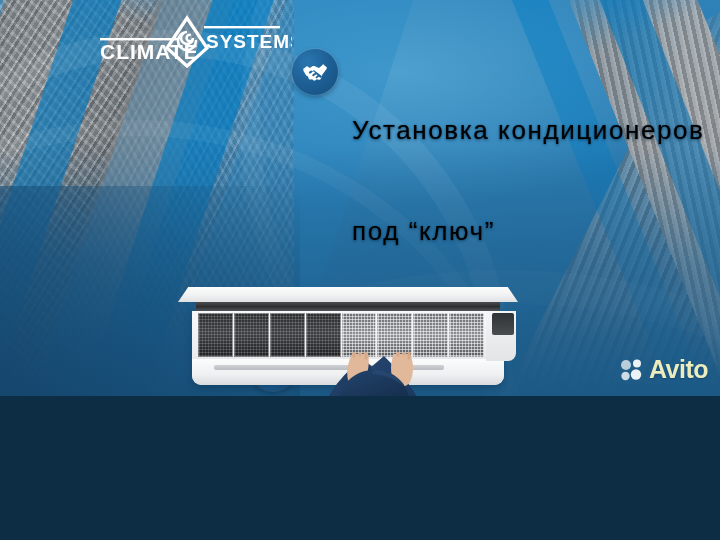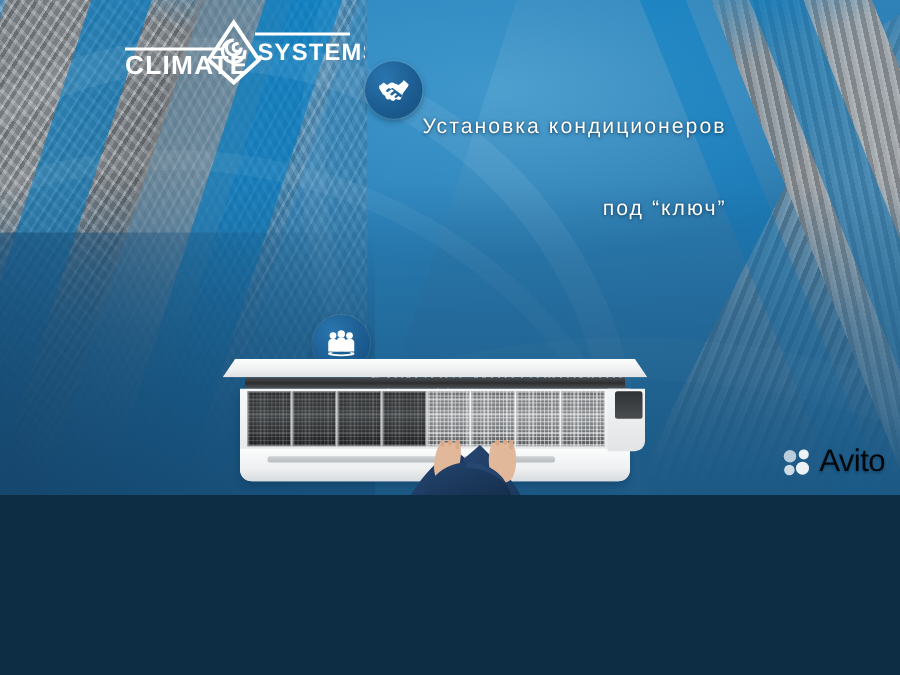--- a/index.html
+++ b/index.html
@@ -200,31 +200,32 @@
     background: radial-gradient(circle at 34% 28%, #2a75ae 0%, #1c5d92 55%, #164e7d 100%);
     box-shadow: 0 0 0 1px rgba(255,255,255,0.10), 0 2px 5px rgba(8,35,60,0.45);
     display: flex;
     align-items: center;
     justify-content: center;
     margin-top: 3px;
   }
   .f-icon svg { display: block; }
 
   .f-text {
-    color: #ffffff;
-    font-size: 17px;
+    margin-left: 14px;
+    color: #000000;
+    font-size: 26px;
     line-height: 1.30;
     letter-spacing: 1.6px;
     font-weight: 400;
     text-shadow: 0 1px 3px rgba(10,45,75,0.75), 0 0 1px rgba(10,45,75,0.6);
     white-space: pre;
   }
   .f-text .l1 { display: block; }
   .f-text .l2 { display: block; }
-  .feature-1 .f-text .l2 { text-align: right; }
+  .feature-1 .f-text .l2 { text-align: left; }
   .feature-2 .f-text .l2 { text-align: center; padding-left: 22px; }
 
   
   .ac {
     position: absolute;
     left: 178px; top: 287px;
     width: 340px; height: 98px;
   }
   .ac-top {
     position: absolute;
@@ -306,23 +307,23 @@
   
   .avito {
     position: absolute;
     right: 12px; bottom: 12px;
     display: flex;
     align-items: center;
     gap: 5px;
     opacity: 0.92;
   }
   .avito-text {
-    color: #000000;
+    color: #fef9c3;
     font-size: 25px;
-    font-weight: normal;
+    font-weight: bold;
     letter-spacing: -0.5px;
     text-shadow: 0 1px 2px rgba(10,45,75,0.5);
   }
 </style>
 </head>
 <body>
 
 <div id="ad">
 
   <div class="bg-base"></div>

